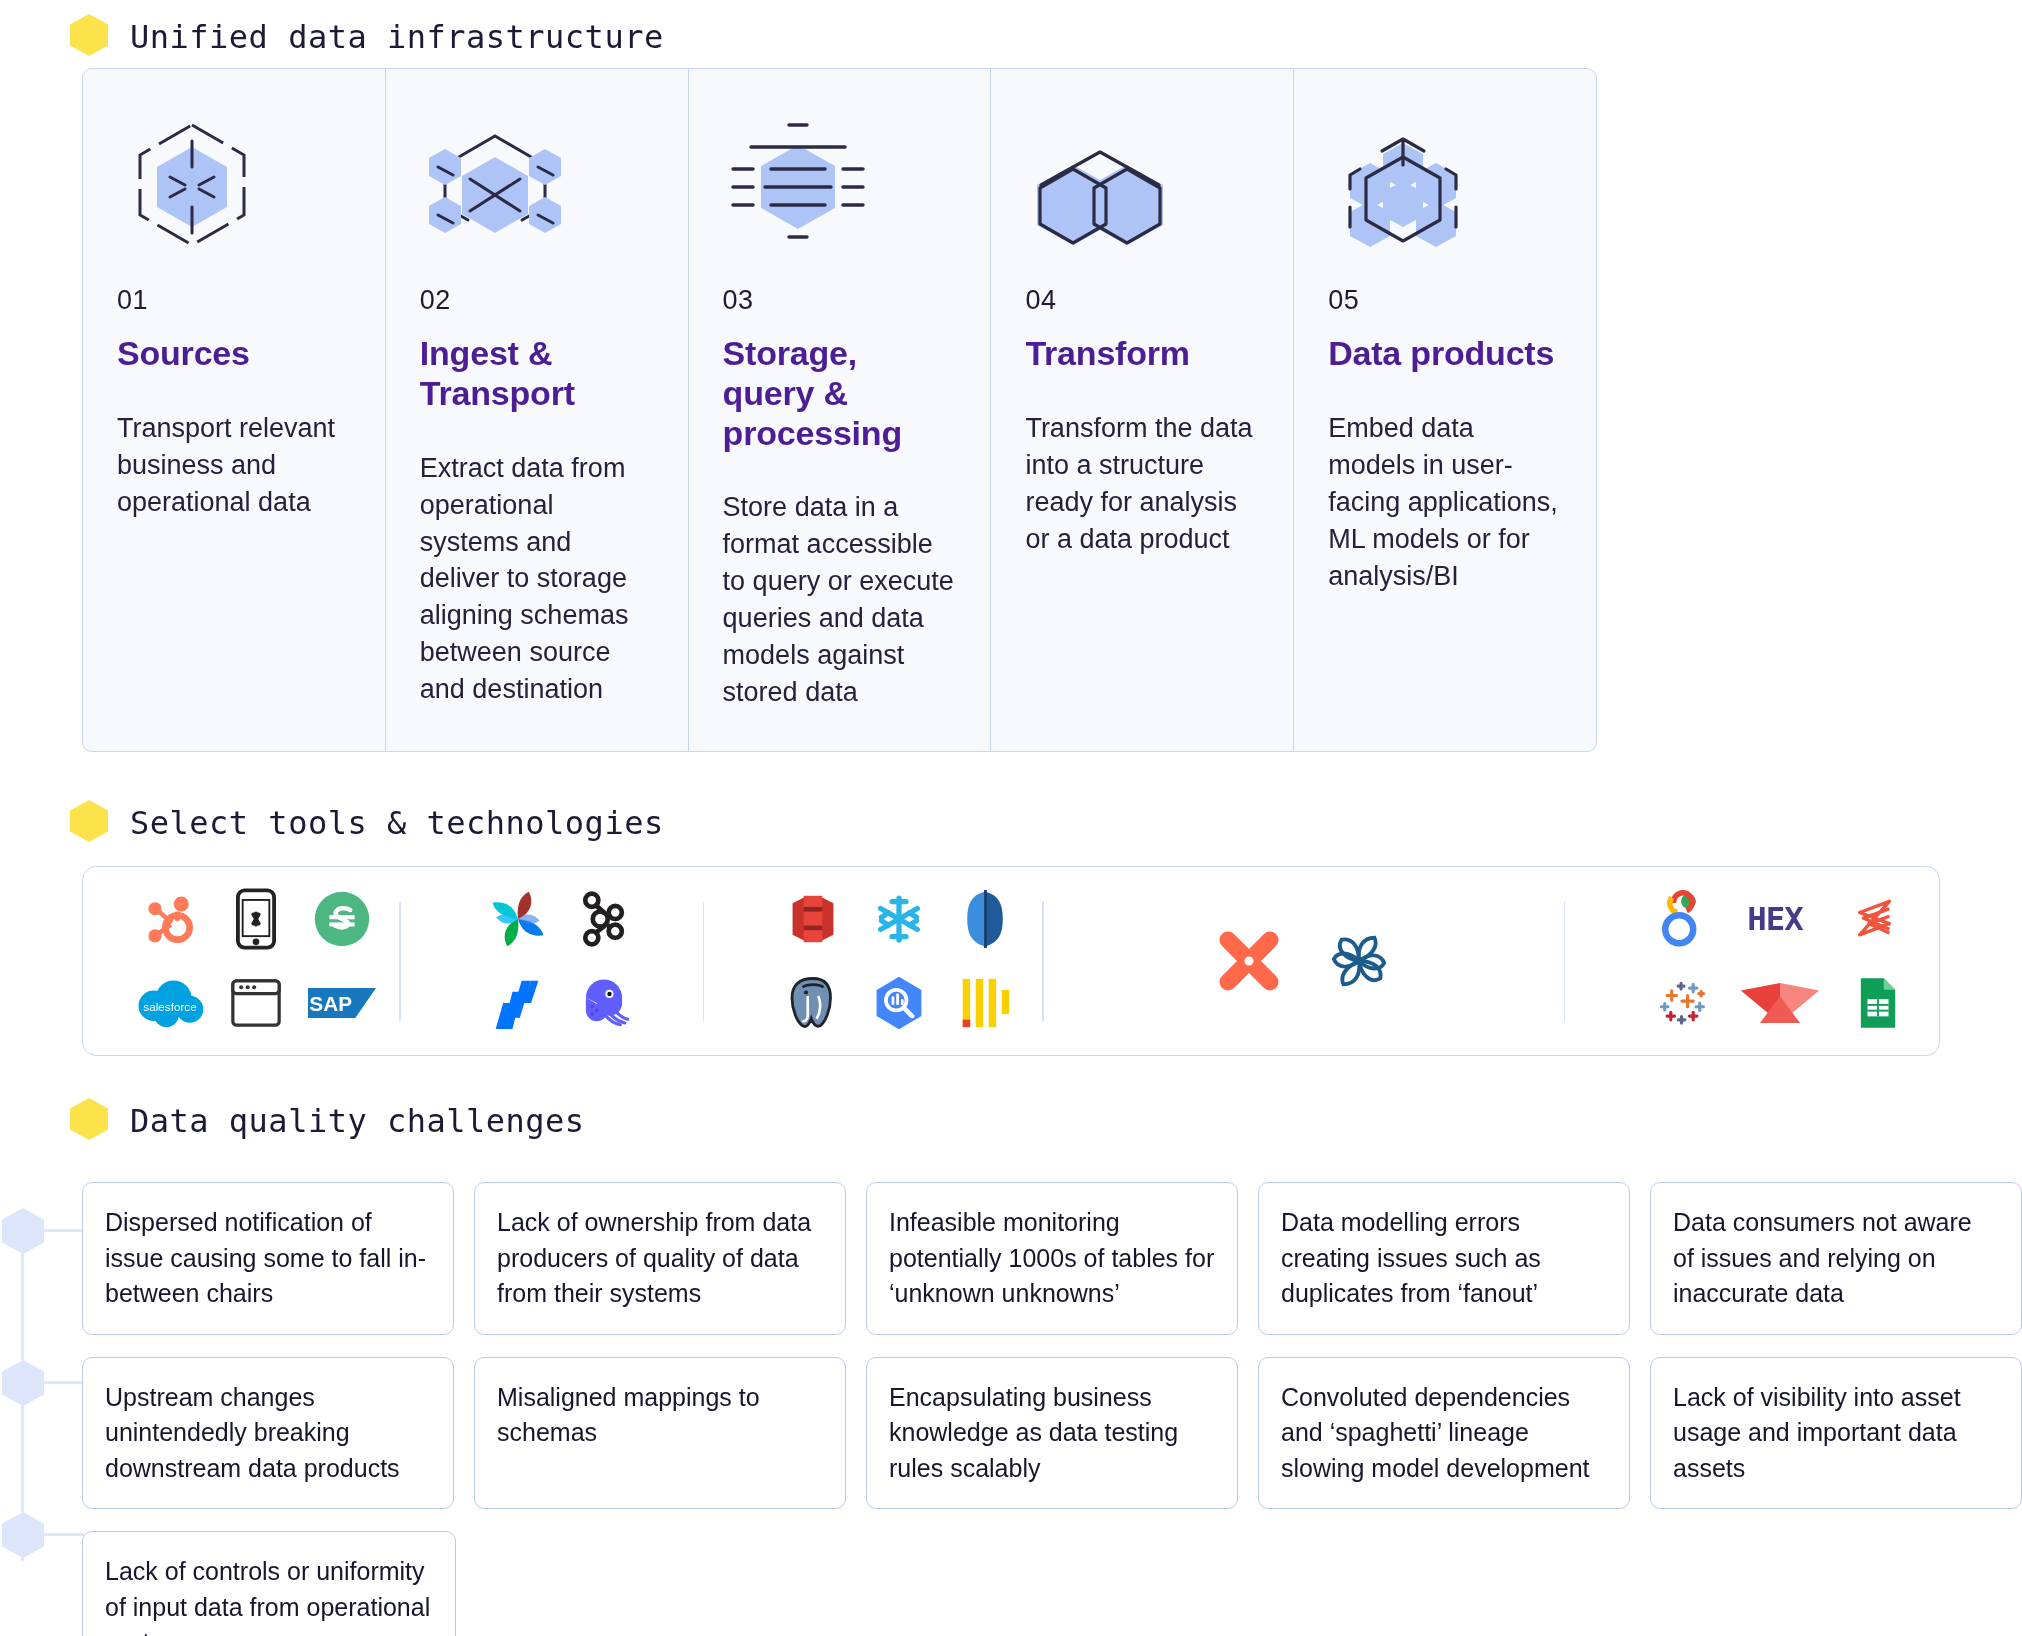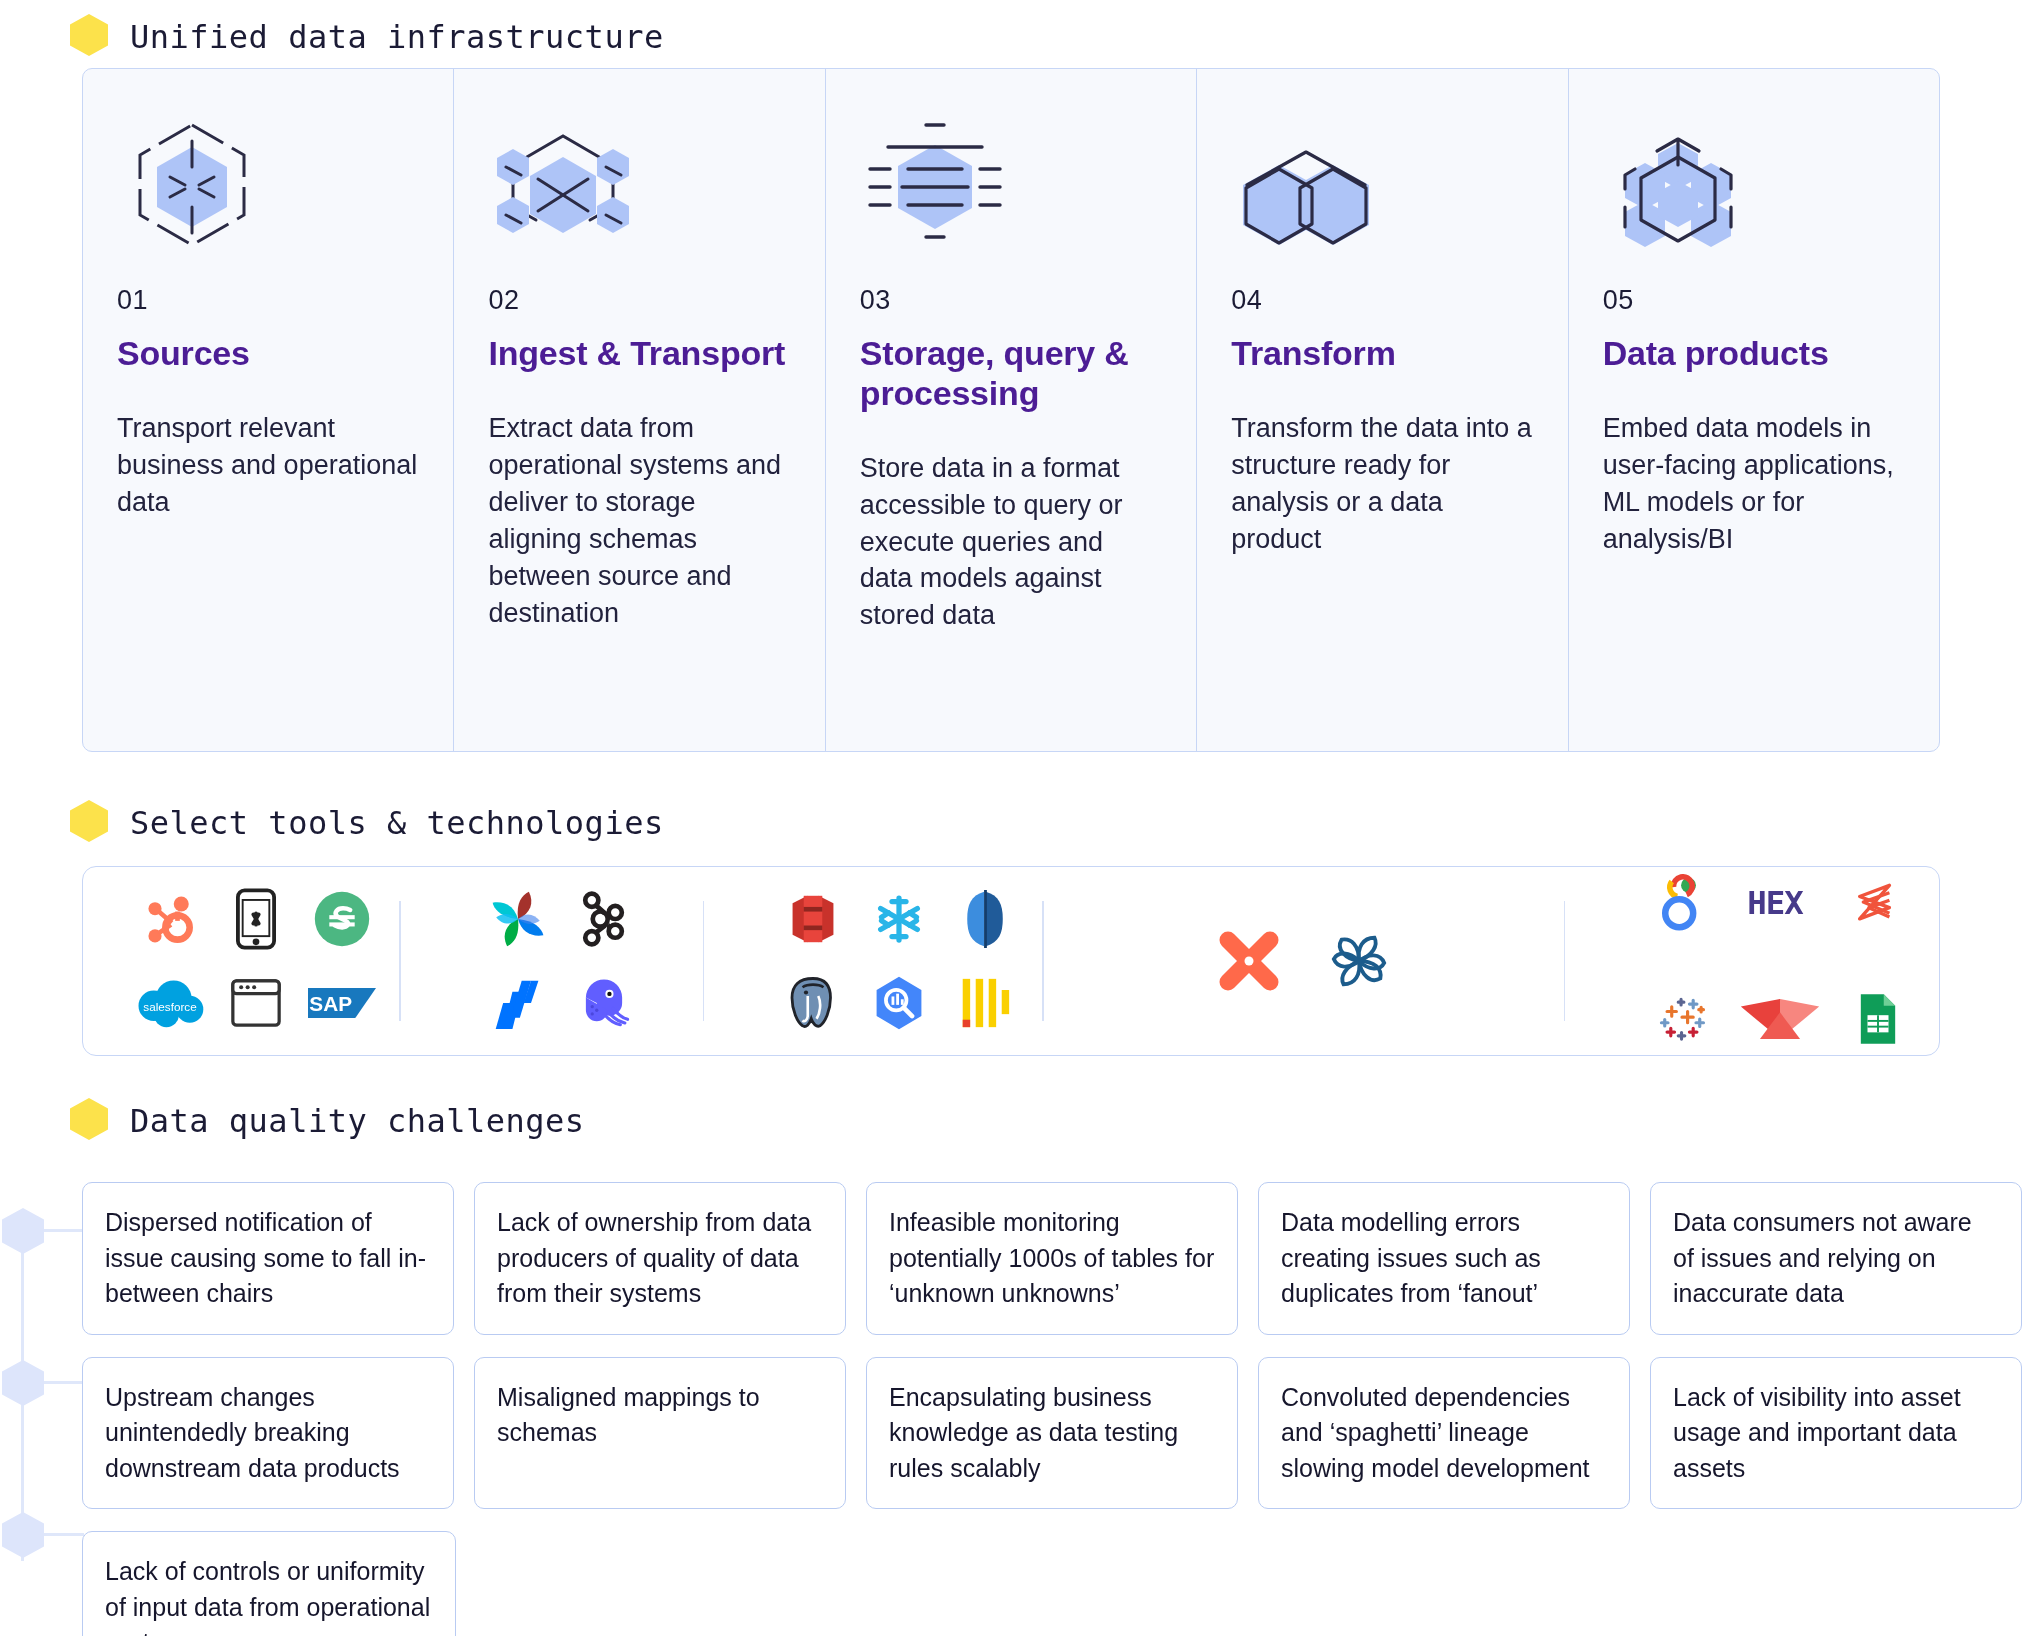--- a/index.html
+++ b/index.html
@@ -14,21 +14,21 @@
   .page { position:relative; width:2022px; height:1636px; padding:0 0 0 0; }
 
   
   .sec-head { display:flex; align-items:flex-end; gap:22px; }
   .hexdot { width:38px; height:42px; background:#FCE24B;
             clip-path:polygon(50% 0%,100% 25%,100% 75%,50% 100%,0% 75%,0% 25%); flex:0 0 auto; }
   .sec-title { font-family:"DejaVu Sans Mono","Liberation Mono",monospace;
                font-size:32px; font-weight:400; letter-spacing:.5px; color:#1b1b35; }
 
   
-  .infra-band { position:absolute; left:82px; top:68px; width:1858px; height:684px;
+  .infra-band { position:absolute; left:82px; top:68px; width:1515px; height:684px;
                 border:1.5px solid #c7d6f6; border-radius:10px; background:#f7f9fd;
                 display:flex; overflow:hidden; }
   .infra-cell { flex:1 1 0; border-right:1.5px solid #c7d6f6; padding:42px 34px 0 34px; position:relative; }
   .infra-cell:last-child { border-right:none; }
   .icon-wrap { height:148px; display:flex; align-items:flex-start; }
   .num { font-size:27px; color:#1b1b35; margin-top:26px; letter-spacing:.5px; font-weight:400;}
   .cap { font-size:34px; font-weight:700; line-height:1.17; margin-top:18px; color:#4c1d95; letter-spacing:-.2px;}
   .desc { font-size:27px; line-height:1.37; margin-top:36px; color:#22223d; }
 
   
@@ -426,21 +426,21 @@
               <path d="M32 32 C22 22 10 22 6 30 C10 40 22 40 32 32Z"></path>
               <path d="M32 32 C42 42 54 42 58 34 C54 24 42 24 32 32Z"></path>
             </g>
           </svg>
         </div>
       </div>
     </div>
 
     <div class="vdiv"></div>
 
-    <div class="tools-group" style="padding-left:74px;padding-right:30px;justify-content:space-between;">
+    <div class="tools-group" style="padding-left:74px;padding-right:30px;">
       <div class="tools-row">
         <div class="tool">
           <svg width="54" height="58" viewBox="0 0 58 62">
             <circle cx="36" cy="12" r="8" fill="#34A853"></circle>
             <path d="M20 14 a10 10 0 1 1 14 8" fill="none" stroke="#EA4335" stroke-width="6"></path>
             <path d="M18 8 a10 10 0 0 0 6 16" fill="none" stroke="#FBBC04" stroke-width="6"></path>
             <circle cx="26" cy="42" r="15" fill="none" stroke="#4285F4" stroke-width="7"></circle>
           </svg>
         </div>
         <div class="tool" style="width:100px;">

